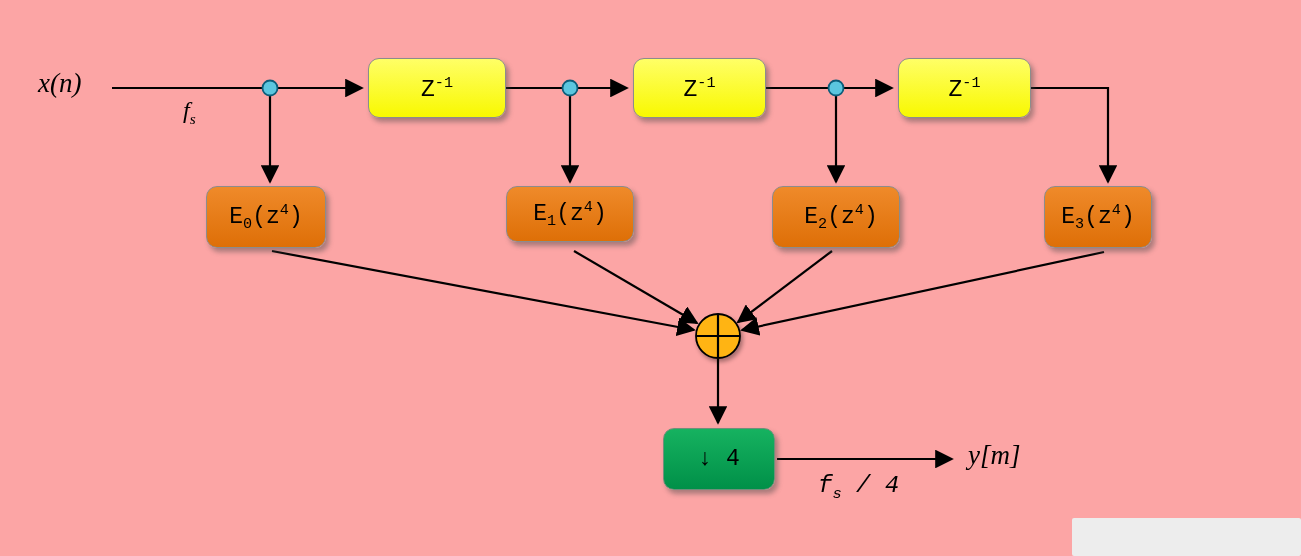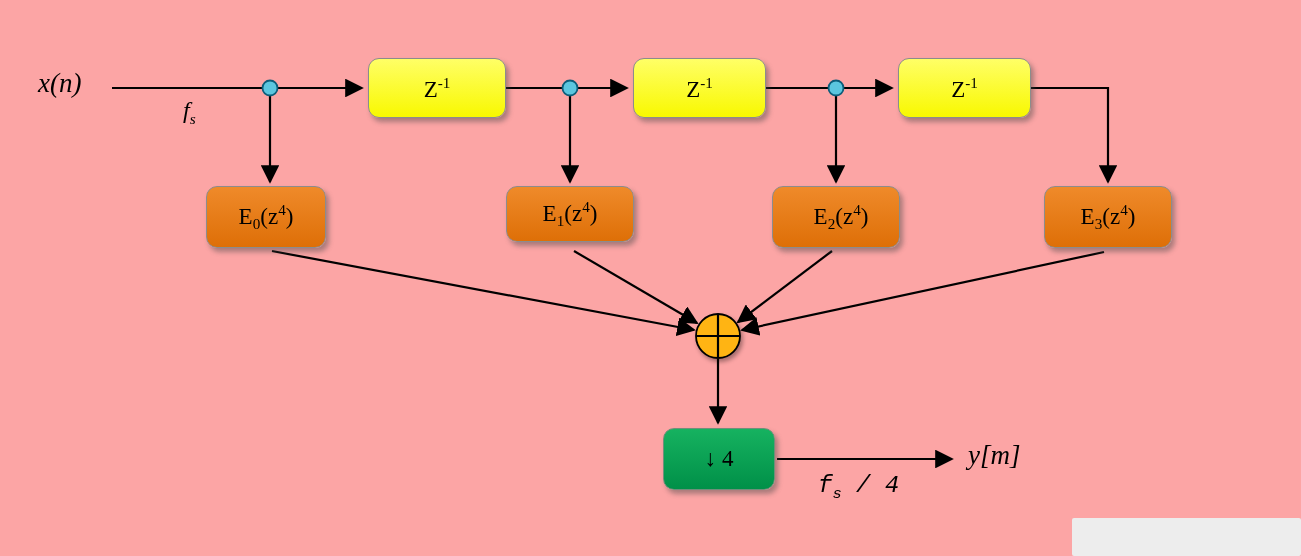--- a/index.html
+++ b/index.html
@@ -25,20 +25,21 @@
     position: absolute;
     display: flex;
     align-items: center;
     justify-content: center;
     border-radius: 11px;
     border: 1.6px solid #8c8c8c;
     box-shadow: 3px 4px 5px rgba(70,70,70,0.45);
     font-size: 23px;
     color: #000;
     text-align: center;
+    font-family: Liberation Mono, monospace;
   }
   .block sub { font-size: 66%; }
   .block sup { font-size: 66%; }
 
   .delay { background: linear-gradient(180deg, #ffff66 0%, #f8f800 100%); }
   .poly  { background: linear-gradient(180deg, #ef8a2a 0%, #de6f07 100%); }
   .down  { background: linear-gradient(180deg, #16b260 0%, #009048 100%); border-color: #6f8f7a; }
 
   .mathlabel {
     position: absolute;
@@ -133,21 +134,21 @@
   <div class="block poly" style="left:506px; top:186px; width:128px; height:56px;">
     <span>
       <span>E</span><sub>1</sub><span>(z</span><sup>4</sup><span>)</span>
     </span>
   </div>
   <div class="block poly" style="left:772px; top:186px; width:128px; height:62px;padding-left:10px;">
     <span>
       <span>E</span><sub>2</sub><span>(z</span><sup>4</sup><span>)</span>
     </span>
   </div>
-  <div class="block poly" style="left:1044px; top:186px; width:128px; height:62px;">
+  <div class="block poly" style="left:1044px; top:186px; width:108px; height:62px;">
     <span>
       <span>E</span><sub>3</sub><span>(z</span><sup>4</sup><span>)</span>
     </span>
   </div>
 
   <div class="block down" style="left:663px; top:428px; width:112px; height:62px;">
     <span>↓ 4</span>
   </div>
 
   <div class="mathlabel" style="left:968px; top:440px;">

